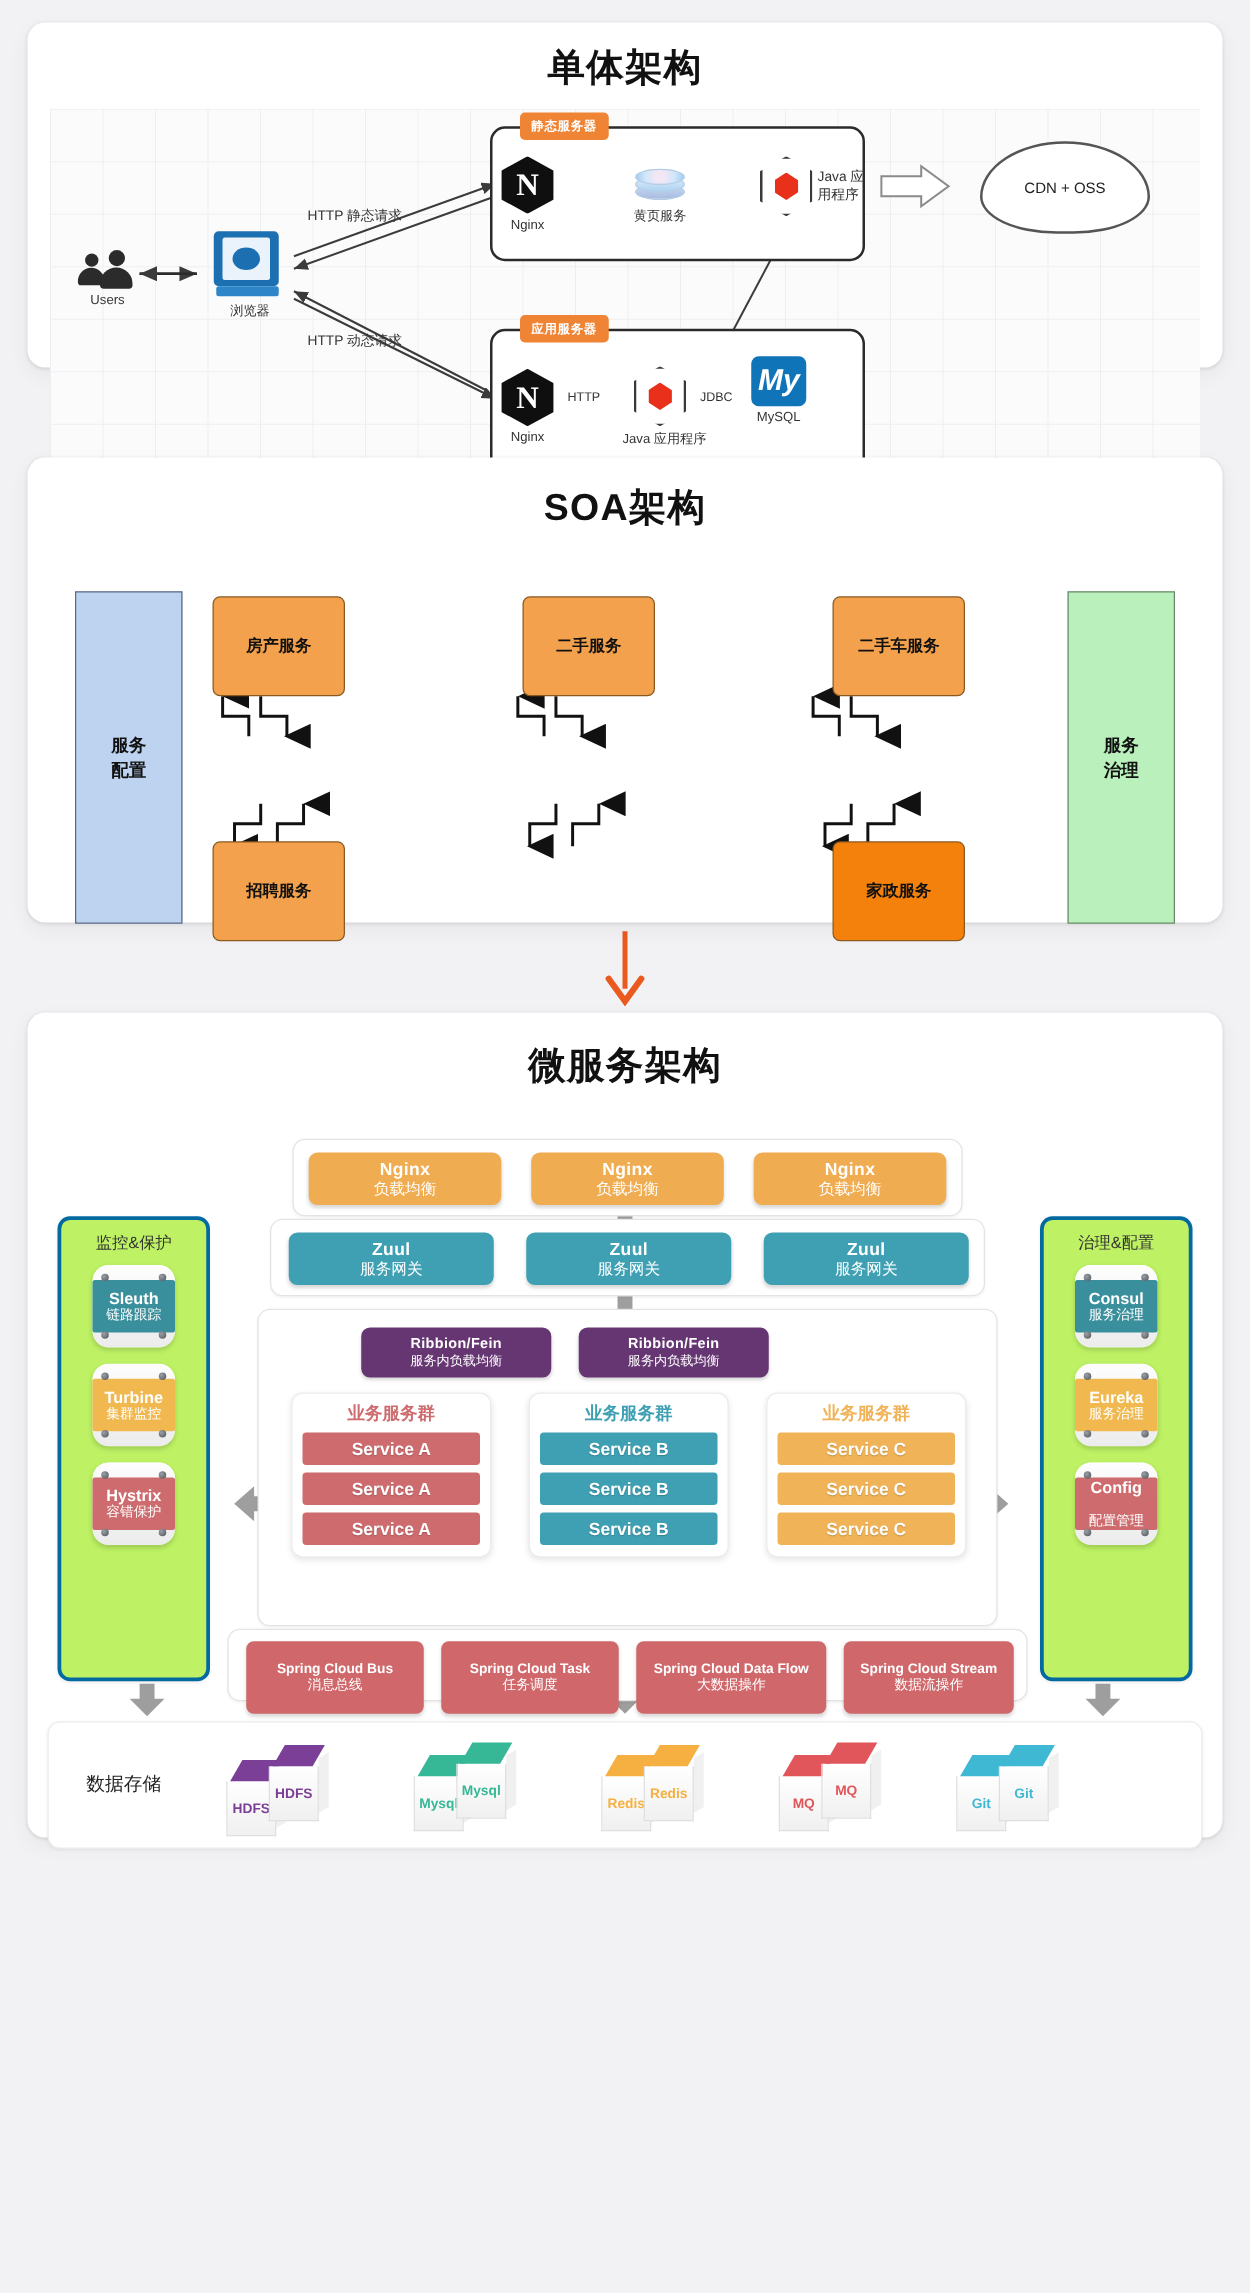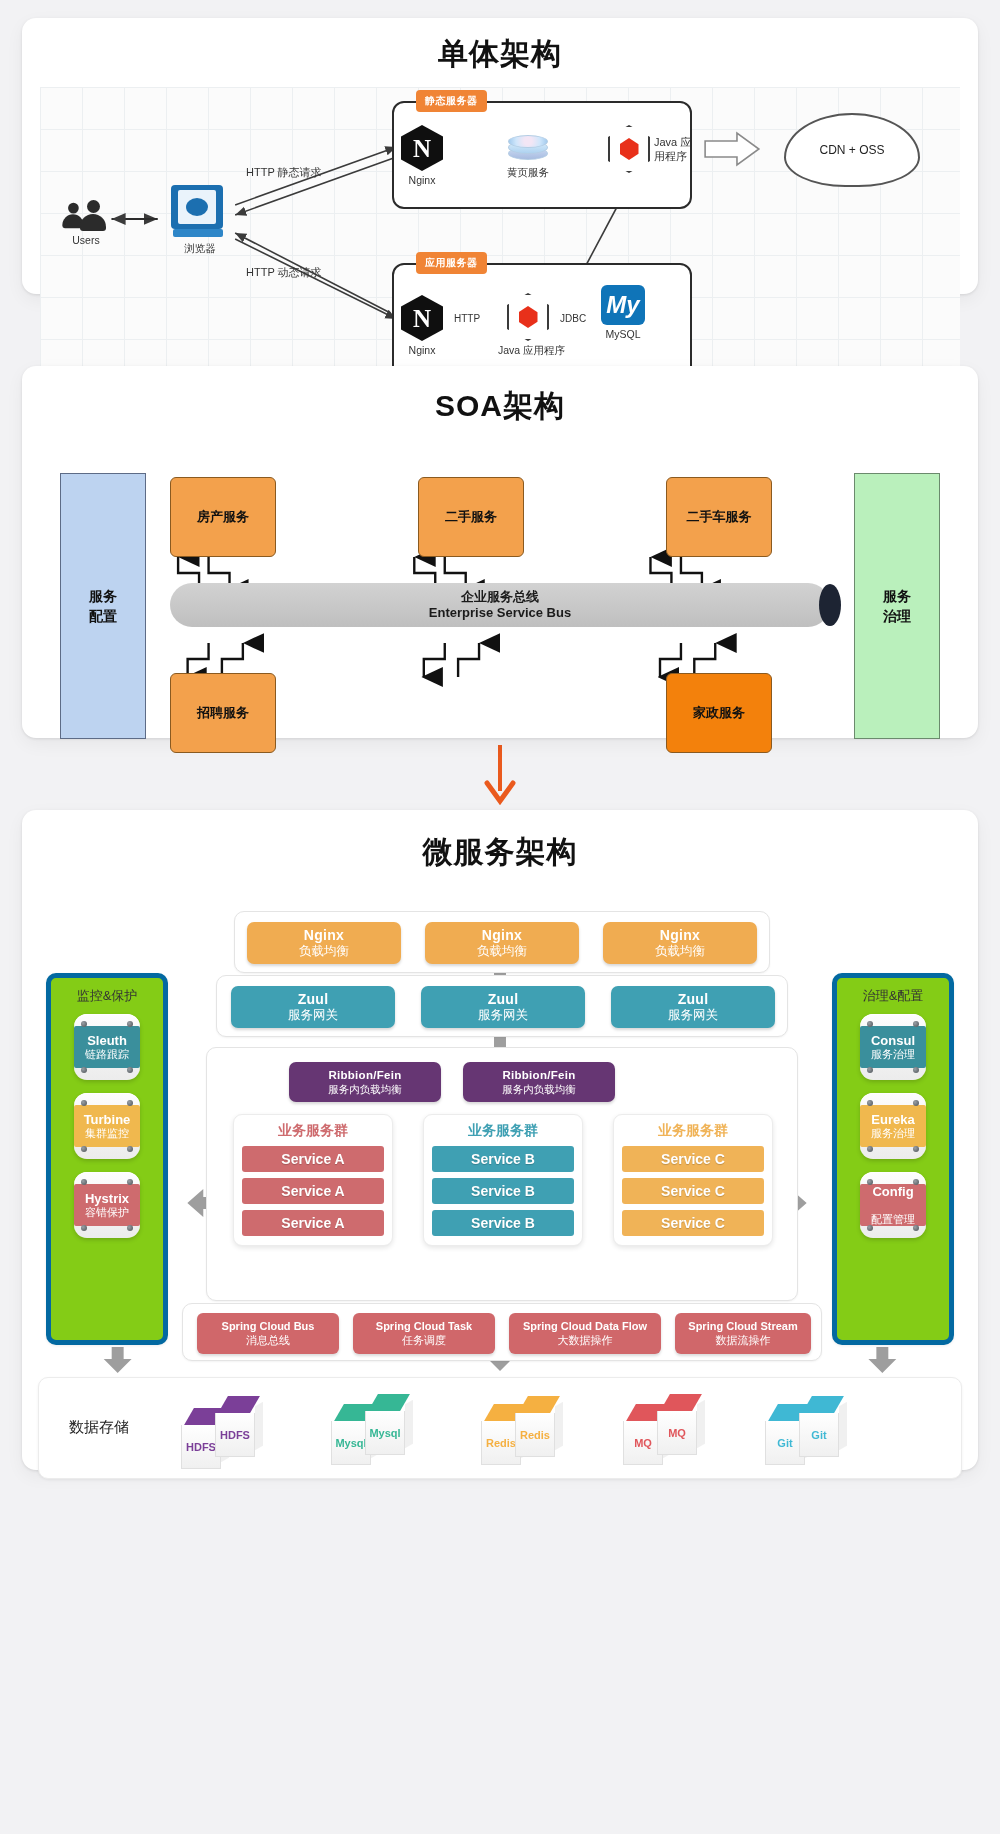--- a/index.html
+++ b/index.html
@@ -151,41 +151,41 @@
   .svc-col { position: absolute; background: #fff; border: 1px solid #ececec; border-radius: 9px;
     box-shadow: 0 2px 5px rgba(0,0,0,.10); padding: 7px 8px 9px 8px; }
   .svc-col .hdr { text-align: center; font-size: 14px; font-weight: bold; margin-bottom: 6px; }
   .svc-col .row {
     height: 26px; border-radius: 3px; color: #fff; font-size: 14px; font-weight: bold;
     display: flex; align-items: center; justify-content: center; margin-bottom: 6px;
     text-shadow: 0 1px 1px rgba(0,0,0,.2);
   }
   .svc-col .row:last-child { margin-bottom: 0; }
 
-  .side-panel { position: absolute; border: 5px solid #0369a1; border-radius: 10px; background: #84cc16;
+  .side-panel { position: absolute; border: 3px solid #0369a1; border-radius: 10px; background: #bef264;
     box-shadow: 0 1px 3px rgba(0,0,0,.07); padding-top: 9px; }
   .side-panel .cap { text-align: center; font-size: 13px; color: #333; margin-bottom: 9px; }
   .chip-frame {
     width: 66px; height: 66px; margin: 0 auto 13px auto; border-radius: 13px;
     background: linear-gradient(#fdfdfd, #ececec);
     box-shadow: 0 2px 4px rgba(0,0,0,.17), inset 0 1px 0 #fff;
     position: relative; display: flex; align-items: center; justify-content: center;
   }
   .chip-frame .scr { position:absolute; width:6px; height:6px; border-radius:50%;
       background: radial-gradient(circle at 35% 35%, #9aa0a6, #4c5256); }
   .chip-frame .scr.a{left:7px;top:7px} .chip-frame .scr.b{right:7px;top:7px}
   .chip-frame .scr.c{left:7px;bottom:7px} .chip-frame .scr.d{right:7px;bottom:7px}
   .chip {
     width: 72px; height: 42px; border-radius: 2px; color: #fff; text-align: center;
     display: flex; flex-direction: column; align-items: center; justify-content: center; line-height: 1.2;
   }
   .chip .c1 { font-size: 13px; font-weight: bold; }
   .chip .c2 { font-size: 11px; }
 
-  .sc-bar { position: absolute; height: 41px; border-radius: 6px; background: #D0676A;
+  .sc-bar { position: absolute; height: 58px; border-radius: 6px; background: #D0676A;
     color: #fff; display: flex; flex-direction: column; align-items: center; justify-content: center;
     box-shadow: 0 2px 3px rgba(0,0,0,.15); line-height: 1.2; }
   .sc-bar .t1 { font-size: 11px; font-weight: bold; }
   .sc-bar .t2 { font-size: 11px; }
 
   .store-panel { position: absolute; left: 0; right: 0; bottom: 0; height: 102px;
     border: 1px solid #ececec; border-radius: 10px; background: #fff;
     box-shadow: 0 1px 3px rgba(0,0,0,.06); }
   .store-label { position: absolute; left: 30px; top: 40px; font-size: 15px; color: #222; }
   .store-group { position: absolute; top: 16px; width: 116px; height: 72px; }
@@ -389,26 +389,20 @@
       <div class="soa-box" style="left:110px; top:16px; background:#F3A14C;">
         <span>房产服务</span>
       </div>
       <div class="soa-box" style="left:358px; top:16px; background:#F3A14C;">
         <span>二手服务</span>
       </div>
       <div class="soa-box" style="left:606px; top:16px; background:#F3A14C;">
         <span>二手车服务</span>
       </div>
 
-      <div class="soa-bus">
-        <div>
-          <div class="cn">企业服务总线</div>
-          <div class="en">Enterprise Service Bus</div>
-        </div>
-      </div>
 
       <div class="soa-box" style="left:110px; top:212px; background:#F3A14C;">
         <span>招聘服务</span>
       </div>
       <div class="soa-box" style="left:606px; top:212px; background:#F3810C;">
         <span>家政服务</span>
       </div>
     </div>
   </div>
 

